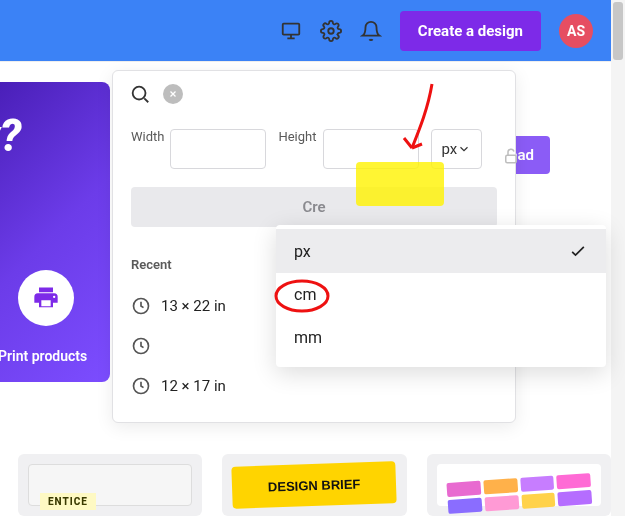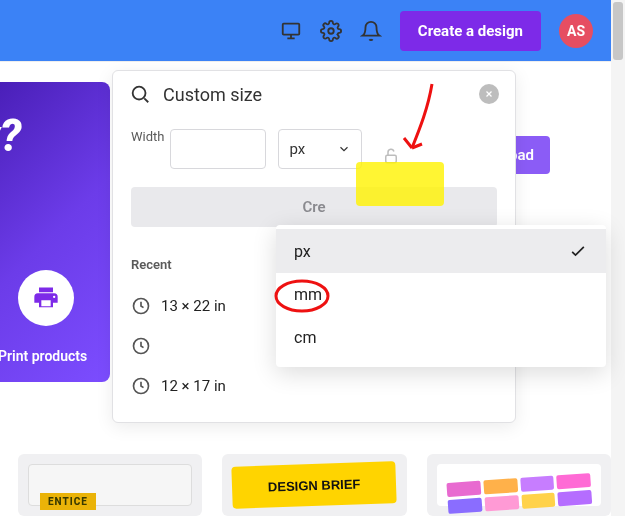--- a/index.html
+++ b/index.html
@@ -52,21 +52,21 @@
   .unit-menu { position:absolute; top:225px; left:276px; width:330px; background:#fff; box-shadow: 0 6px 24px rgba(0,0,0,0.14); border-radius:4px; padding:4px 0 8px; z-index:30; }
   .unit-menu .opt { display:flex; align-items:center; justify-content:space-between; padding:12px 18px; font-size:16px; color:#222; cursor:pointer; }
   .unit-menu .opt.sel { background:#ececee; }
   .unit-menu .opt svg { width:20px; height:20px; }
 
   
   .thumbs { position:absolute; bottom:0; left:18px; right:14px; height:62px; display:flex; gap:20px; }
   .thumb { flex:1; background:#f0f0f2; border-radius:6px; overflow:hidden; position:relative; }
   .thumb .ph { position:absolute; inset:10px; border-radius:4px; }
   .t1 .ph { background:linear-gradient(#f6f6f6,#f6f6f6); border:1px solid #ddd; }
-  .t1 .tag { position:absolute; bottom:6px; left:22px; background:#eab308; color:#3a3a00; font-size:10px; font-weight:800; letter-spacing:1px; padding:3px 8px; }
+  .t1 .tag { position:absolute; bottom:6px; left:22px; background:#fef9c3; color:#3a3a00; font-size:10px; font-weight:800; letter-spacing:1px; padding:3px 8px; }
   .t2 .ph { background:#ffd400; display:flex; align-items:center; justify-content:center; transform:rotate(-2deg); }
   .t2 .ph span { font-family:Impact,Arial; font-weight:900; font-size:13px; color:#111; }
   .t3 .ph { background:#fff; }
   .t3 .mos { position:absolute; inset:14px 10px 6px; display:grid; grid-template-columns:repeat(4,1fr); gap:3px; transform:rotate(-4deg);}
   .t3 .mos i{ display:block; height:14px; border-radius:2px;}
   .t3 .mos i:nth-child(1){background:#e86ad0}.t3 .mos i:nth-child(2){background:#ffb14a}.t3 .mos i:nth-child(3){background:#c77dff}.t3 .mos i:nth-child(4){background:#ff6ad5}.t3 .mos i:nth-child(5){background:#8a6dff}.t3 .mos i:nth-child(6){background:#ff9ad5}.t3 .mos i:nth-child(7){background:#ffd24a}.t3 .mos i:nth-child(8){background:#b56dff}
 
   
   svg.anno { position:absolute; pointer-events:none; z-index:40; }
 
@@ -114,33 +114,36 @@
   <div class="print-label">Print products</div>
   <div class="upload-pill">oad</div>
 </div>
 
 <div class="panel">
   <div class="search-row">
     <svg viewBox="0 0 24 24" fill="none" stroke="currentColor" stroke-width="2">
         <circle cx="11" cy="11" r="7"></circle>
         <path d="M21 21l-4.3-4.3"></path>
       </svg>
-    <input value="Custom size" style="">
     <span class="clear">
       <svg viewBox="0 0 24 24" stroke="currentColor" stroke-width="3">
           <path d="M6 6l12 12M6 18L18 6"></path>
         </svg>
     </span>
   </div>
 
   <div class="dims">
     <div class="field">
       <label>Width</label>
       <input value="" style="">
     </div>
+    <div class="field">
+      <label>Height</label>
+      <input value="" style="">
+    </div>
     <div class="unit-chip">
       <span>px</span>
       <svg viewBox="0 0 24 24" fill="none" stroke="currentColor" stroke-width="2">
           <path d="M6 9l6 6 6-6"></path>
         </svg>
     </div>
     <span class="lock">
       <svg viewBox="0 0 24 24" fill="none" stroke="currentColor" stroke-width="2">
           <rect x="5" y="11" width="14" height="10" rx="2"></rect>
           <path d="M8 11V7a4 4 0 017.9-1"></path>
@@ -180,24 +183,24 @@
 <div class="hl-yellow hl-unit"></div>
 
 <div class="unit-menu">
   <div class="opt sel">
     <span>px</span>
     <svg viewBox="0 0 24 24" fill="none" stroke="currentColor" stroke-width="2">
         <path d="M5 13l4 4L19 7"></path>
       </svg>
   </div>
   <div class="opt">
+    <span>cm</span>
+  </div>
+  <div class="opt">
     <span>mm</span>
-  </div>
-  <div class="opt">
-    <span>cm</span>
   </div>
 </div>
 
 <div class="hl-yellow hl-in"></div>
 
 <svg class="anno" style="top:78px; left:392px;" width="60" height="90" viewBox="0 0 60 90">
   <path d="M40 6 C 36 30, 28 50, 20 70" fill="none" stroke="#e11" stroke-width="3"></path>
   <path d="M20 70 l-8 -10 M20 70 l10 -4" fill="none" stroke="#e11" stroke-width="3"></path>
 </svg>
 <svg class="anno" style="top:276px; left:272px;" width="64" height="40" viewBox="0 0 64 40">

